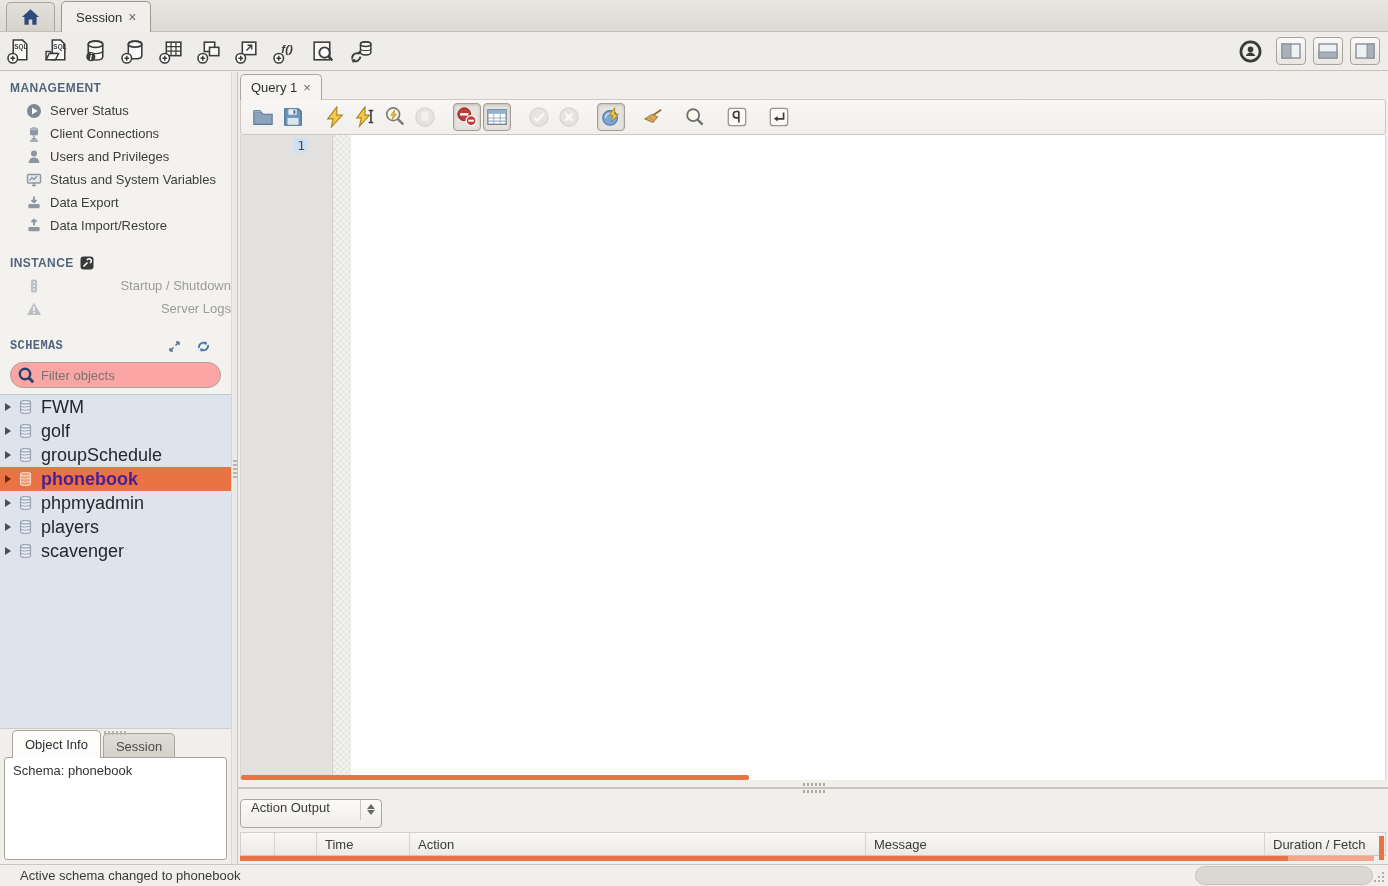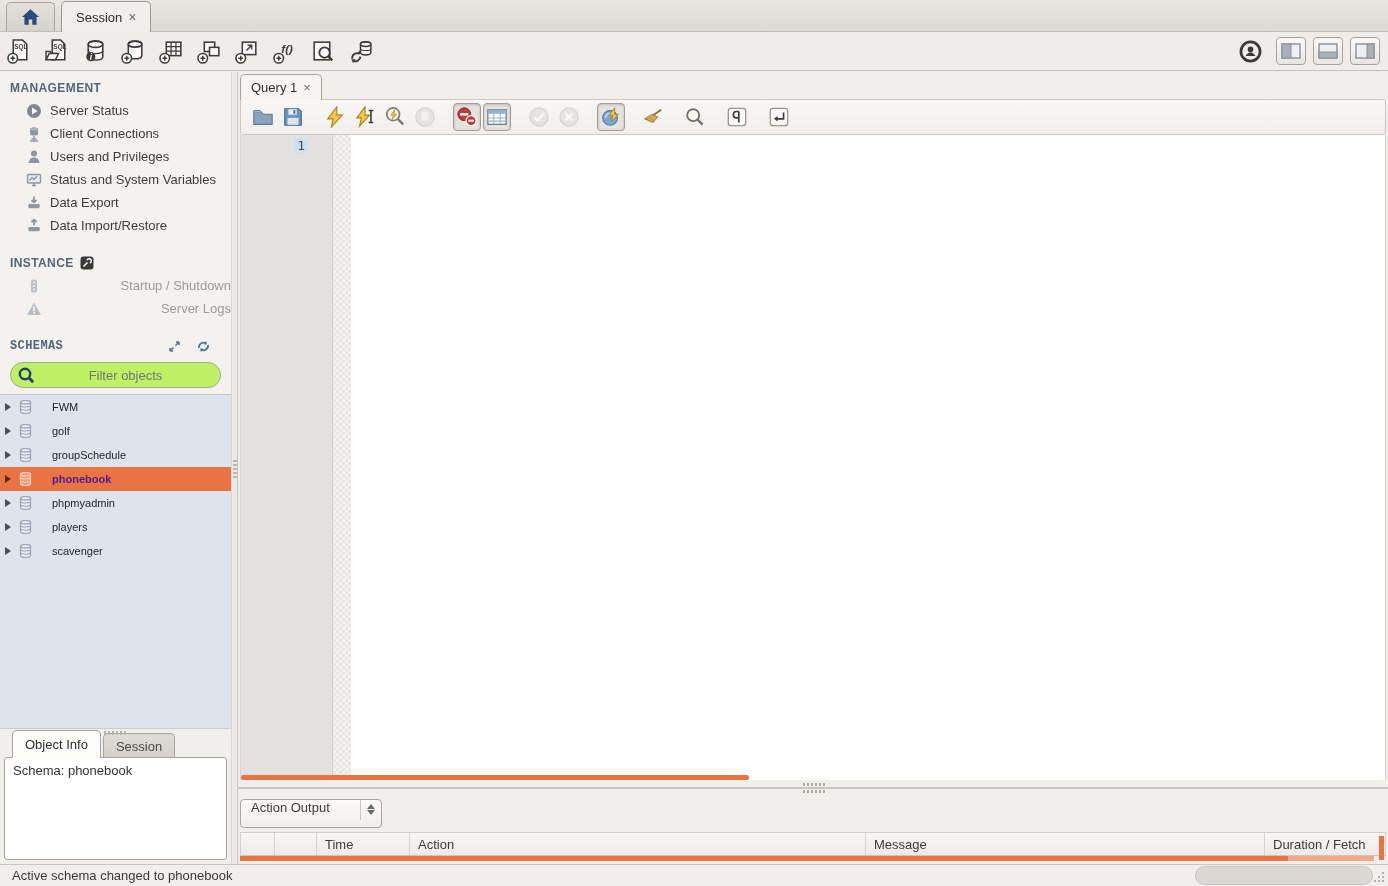--- a/index.html
+++ b/index.html
@@ -47,28 +47,28 @@
   .side-item .lbl { font-size:13px; }
   .side-item.disabled { color:#9b9b9b;justify-content:space-between; }
   .side-item.disabled svg { opacity:.55; }
 
   #schemas-title { margin-top:10px; display:flex; align-items:flex-end;font-family:Liberation Mono, monospace; }
   #schemas-title .spacer { flex:1; }
   #schemas-title .hicon { margin-right:9px; }
 
   #filterwrap { margin:5px 10px 6px 10px; position:relative; }
   #filterwrap input { width:100%; height:26px; border:1px solid #a9a49c; border-radius:13px;
-    padding:0 10px 0 30px; font-size:13px; color:#555; background:#bef264; outline:none;
-    font-family:"Liberation Sans","DejaVu Sans",sans-serif;text-align:center; }
+    padding:0 10px 0 30px; font-size:13px; color:#555; background:#fca5a5; outline:none;
+    font-family:"Liberation Sans","DejaVu Sans",sans-serif; }
   #filterwrap .fmag { position:absolute; left:7px; top:4px; }
 
   #schematree { height:334px; background:#dde4ee; border-top:1px solid #c3c8d2; overflow:hidden; }
   .tree-row { height:24px; display:flex; align-items:center; padding-left:5px; gap:5px; cursor:default; }
   .tree-row .tri { width:0; height:0; border-left:6px solid #4e4e4e; border-top:4px solid transparent; border-bottom:4px solid transparent; margin-right:2px; }
-  .tree-row .name { font-size:11px; color:#23272e; margin-left:14px; }
+  .tree-row .name { font-size:18px; color:#23272e; margin-left:3px; }
   .tree-row.selected { background:#e97342; }
   .tree-row.selected .name { color:#4c1d95; font-weight:bold; }
   .tree-row.selected .tri { border-left-color:#5a2a14; }
 
   
   #infopanel { flex:1; display:flex; flex-direction:column; border-top:1px solid #cfccc6; position:relative; background:#f1efec; }
   #infopanel .panelgrip { position:absolute; top:2px; left:104px; width:22px; height:4px;
     background:repeating-linear-gradient(90deg,#b9b5af 0 2px, transparent 2px 4px); }
   .infotabs { display:flex; align-items:flex-end; height:29px; padding-left:12px; gap:2px; }
   .infotab { height:25px; padding:0 12px; display:flex; align-items:center;
@@ -126,21 +126,21 @@
   .oh { border-right:1px solid #d8d5d0; padding:4px 4px 0 8px; font-size:13px; color:#3a3a3a;
     white-space:nowrap; overflow:hidden; flex-shrink:0; }
   .oh.c1{width:34px;} .oh.c2{width:42px;} .oh.time{width:93px;} .oh.action{width:456px;}
   .oh.message{width:399px;} .oh.duration{width:140px; border-right:none;}
   #out-hscroll { position:absolute; left:0; top:24px; height:5px; width:1048px; background:#e97342; }
   #out-hscroll-trough { position:absolute; left:1048px; top:24px; height:5px; width:86px; background:#f2a888; }
   #out-vscroll { position:absolute; right:2px; top:4px; width:5px; height:24px; background:#e97342; }
 
   
   #statusbar { position:absolute; left:0; top:864px; width:1388px; height:22px;
-    background:#f1efec; border-top:1px solid #cac6c0; display:flex; align-items:center; padding-left:12px; }
+    background:#f1efec; border-top:1px solid #cac6c0; display:flex; align-items:center; padding-left:20px; }
   #statusbar .txt { font-size:13px; color:#3a3a3a; }
   #status-thumb { position:absolute; left:1195px; top:1px; width:178px; height:19px;
     background:#dbd8d4; border:1px solid #c7c3bd; border-radius:10px; }
   #resize-grip { position:absolute; right:3px; bottom:3px; width:12px; height:12px;
     background:
       radial-gradient(circle at 2px 10px,#b1ada7 1px,transparent 1.4px),
       radial-gradient(circle at 6px 10px,#b1ada7 1px,transparent 1.4px),
       radial-gradient(circle at 10px 10px,#b1ada7 1px,transparent 1.4px),
       radial-gradient(circle at 6px 6px,#b1ada7 1px,transparent 1.4px),
       radial-gradient(circle at 10px 6px,#b1ada7 1px,transparent 1.4px),

